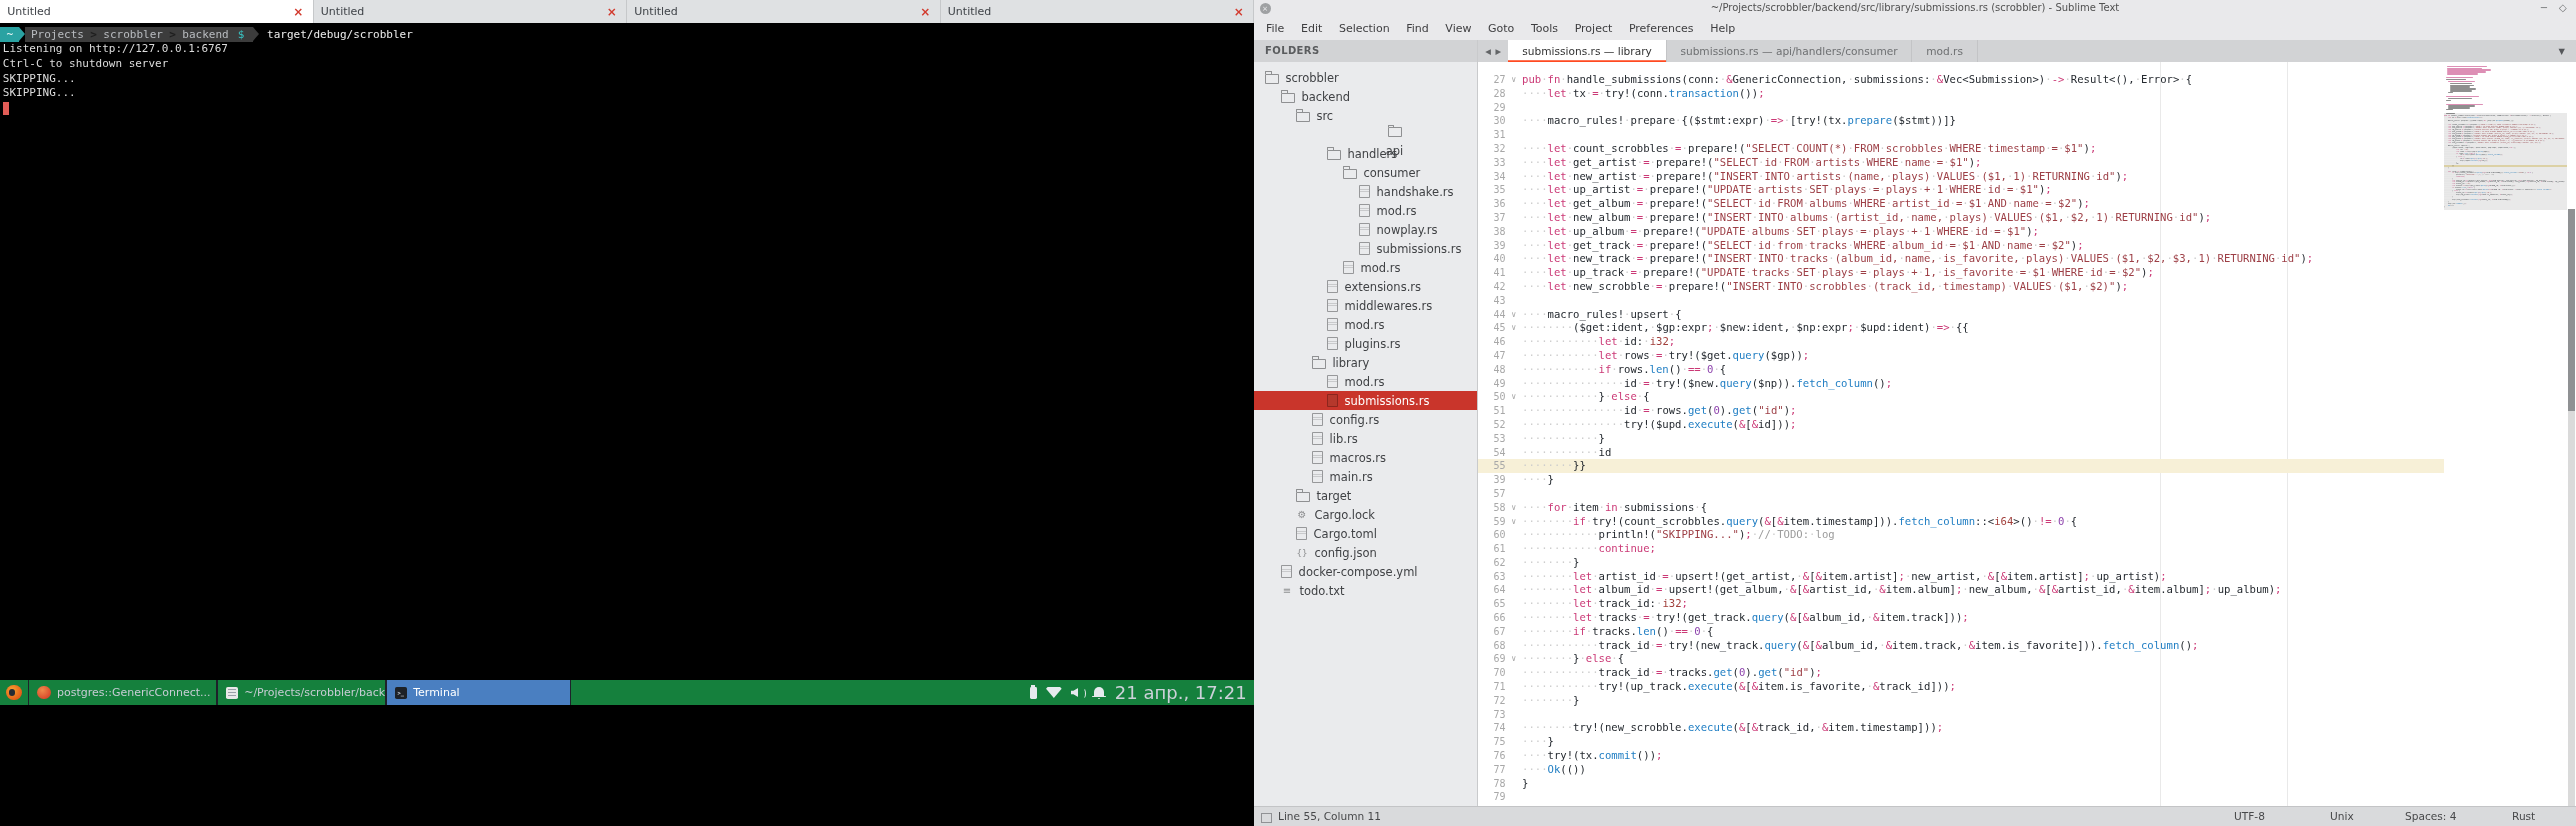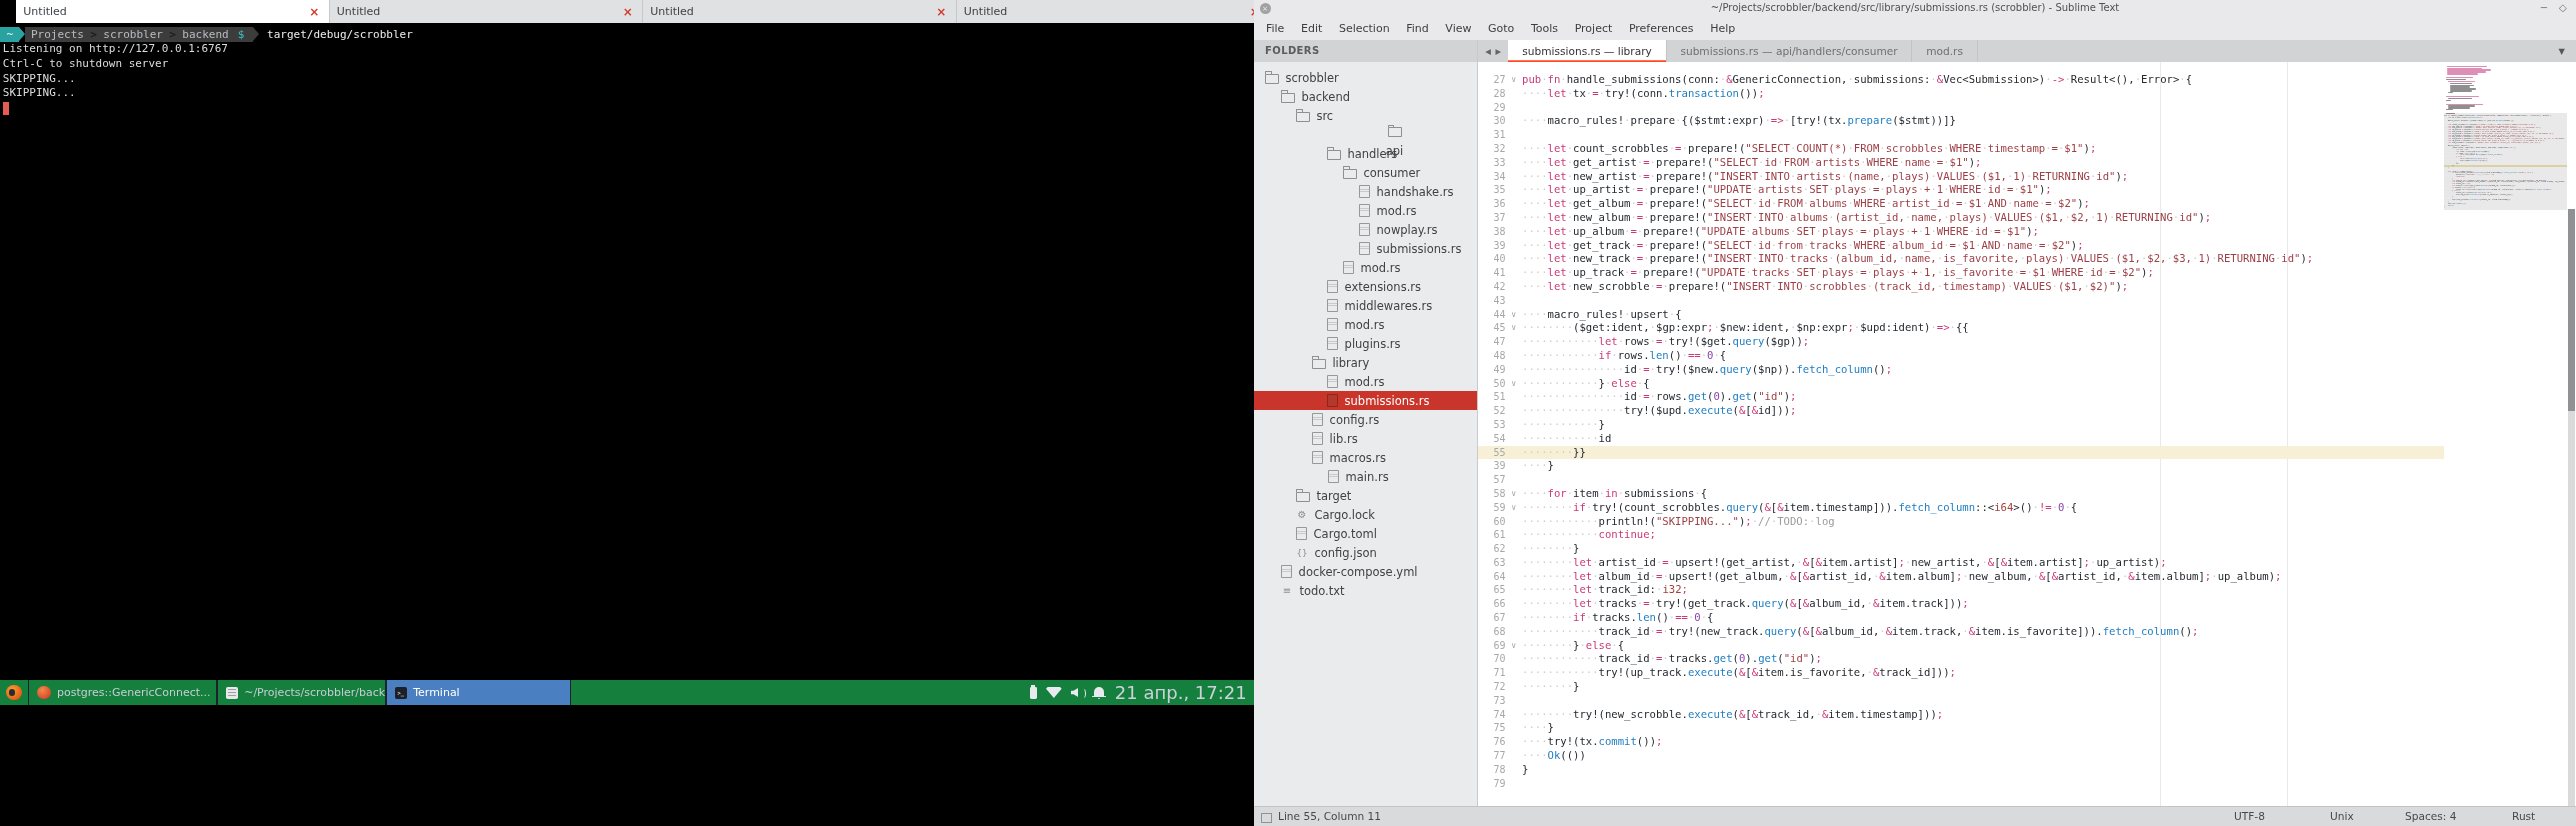--- a/index.html
+++ b/index.html
@@ -1,20 +1,20 @@
 <!DOCTYPE html>
 <html style="font-size:14.7px"><head>
 <meta charset="utf-8">
 <style>
   html,body{margin:0;padding:0;background:#000;}
   #stage{position:relative;width:2576px;height:826px;background:#000;overflow:hidden;font-family:"DejaVu Sans",sans-serif;}
 
   
   .screen-left{position:absolute;left:0;top:0;width:1254px;height:705px;background:#000;}
-  .term-tabbar{position:absolute;left:0;top:0;width:100%;height:23px;background:#b91c1c;display:flex;margin-left:16px;}
+  .term-tabbar{position:absolute;left:0;top:0;width:100%;height:23px;background:#b91c1c;display:flex;}
   .term-tab{flex:1;position:relative;display:flex;align-items:center;border-right:0.9px solid #c6c8ca;background:#dfe1e3;}
   .term-tab.active{background:#ffffff;}
   .term-tab-label{margin-left:7.3px;font-size:11px;color:#3f4348;}
   .term-tab-close{position:absolute;right:9.2px;color:#d23b2f;font-weight:bold;font-size:12px;line-height:12px;}
   .term-body{position:absolute;left:0;top:23px;right:0;bottom:25px;background:#000;
              font-family:"DejaVu Sans Mono",monospace;font-size:11px;color:#dcdcdc;padding-top:3.7px;}
   .prompt{display:flex;height:15.6px;align-items:stretch;}
   .pseg-home{background:#2aa2a2;color:#eef8f8;padding:0 6.4px;line-height:15.6px;}
   .ptri{width:0;height:0;border-top:7.8px solid transparent;border-bottom:7.8px solid transparent;border-left:6.4px solid #2aa2a2;}
   .pseg-path{background:#3c3c3c;color:#b9bcc0;display:flex;align-items:center;line-height:15.6px;padding-left:5.5px;}
@@ -292,21 +292,21 @@
               <span>config.rs</span>
             </div>
             <div class="tree-row" style="padding-left: 58px;">
               <span class="i-file"></span>
               <span>lib.rs</span>
             </div>
             <div class="tree-row" style="padding-left: 58px;">
               <span class="i-file"></span>
               <span>macros.rs</span>
             </div>
-            <div class="tree-row" style="padding-left: 58px; margin-left: 16px;">
+            <div class="tree-row" style="padding-left: 58px;">
               <span class="i-file"></span>
               <span>main.rs</span>
             </div>
             <div class="tree-row" style="padding-left: 42px;">
               <span class="i-folder"></span>
               <span>target</span>
             </div>
             <div class="tree-row" style="padding-left: 42px;">
               <span class="i-gear">⚙</span>
               <span>Cargo.lock</span>
@@ -364,20 +364,21 @@
               <div class="row"><span class="lnum">36</span><span class="fold"></span><span class="codeln"><span class="ws">····</span><span class="kw">let</span><span class="ws">·</span><span class="id">get_album</span><span class="ws">·</span><span class="op">=</span><span class="ws">·</span><span class="id">prepare!</span><span class="tx">(</span><span class="st">"SELECT</span><span class="ws">·</span><span class="st">id</span><span class="ws">·</span><span class="st">FROM</span><span class="ws">·</span><span class="st">albums</span><span class="ws">·</span><span class="st">WHERE</span><span class="ws">·</span><span class="st">artist_id</span><span class="ws">·</span><span class="st">=</span><span class="ws">·</span><span class="st">$1</span><span class="ws">·</span><span class="st">AND</span><span class="ws">·</span><span class="st">name</span><span class="ws">·</span><span class="st">=</span><span class="ws">·</span><span class="st">$2"</span><span class="tx">)</span><span class="op">;</span></span></div>
               <div class="row"><span class="lnum">37</span><span class="fold"></span><span class="codeln"><span class="ws">····</span><span class="kw">let</span><span class="ws">·</span><span class="id">new_album</span><span class="ws">·</span><span class="op">=</span><span class="ws">·</span><span class="id">prepare!</span><span class="tx">(</span><span class="st">"INSERT</span><span class="ws">·</span><span class="st">INTO</span><span class="ws">·</span><span class="st">albums</span><span class="ws">·</span><span class="st">(artist_id,</span><span class="ws">·</span><span class="st">name,</span><span class="ws">·</span><span class="st">plays)</span><span class="ws">·</span><span class="st">VALUES</span><span class="ws">·</span><span class="st">($1,</span><span class="ws">·</span><span class="st">$2,</span><span class="ws">·</span><span class="st">1)</span><span class="ws">·</span><span class="st">RETURNING</span><span class="ws">·</span><span class="st">id"</span><span class="tx">)</span><span class="op">;</span></span></div>
               <div class="row"><span class="lnum">38</span><span class="fold"></span><span class="codeln"><span class="ws">····</span><span class="kw">let</span><span class="ws">·</span><span class="id">up_album</span><span class="ws">·</span><span class="op">=</span><span class="ws">·</span><span class="id">prepare!</span><span class="tx">(</span><span class="st">"UPDATE</span><span class="ws">·</span><span class="st">albums</span><span class="ws">·</span><span class="st">SET</span><span class="ws">·</span><span class="st">plays</span><span class="ws">·</span><span class="st">=</span><span class="ws">·</span><span class="st">plays</span><span class="ws">·</span><span class="st">+</span><span class="ws">·</span><span class="st">1</span><span class="ws">·</span><span class="st">WHERE</span><span class="ws">·</span><span class="st">id</span><span class="ws">·</span><span class="st">=</span><span class="ws">·</span><span class="st">$1"</span><span class="tx">)</span><span class="op">;</span></span></div>
               <div class="row"><span class="lnum">39</span><span class="fold"></span><span class="codeln"><span class="ws">····</span><span class="kw">let</span><span class="ws">·</span><span class="id">get_track</span><span class="ws">·</span><span class="op">=</span><span class="ws">·</span><span class="id">prepare!</span><span class="tx">(</span><span class="st">"SELECT</span><span class="ws">·</span><span class="st">id</span><span class="ws">·</span><span class="st">from</span><span class="ws">·</span><span class="st">tracks</span><span class="ws">·</span><span class="st">WHERE</span><span class="ws">·</span><span class="st">album_id</span><span class="ws">·</span><span class="st">=</span><span class="ws">·</span><span class="st">$1</span><span class="ws">·</span><span class="st">AND</span><span class="ws">·</span><span class="st">name</span><span class="ws">·</span><span class="st">=</span><span class="ws">·</span><span class="st">$2"</span><span class="tx">)</span><span class="op">;</span></span></div>
               <div class="row"><span class="lnum">40</span><span class="fold"></span><span class="codeln"><span class="ws">····</span><span class="kw">let</span><span class="ws">·</span><span class="id">new_track</span><span class="ws">·</span><span class="op">=</span><span class="ws">·</span><span class="id">prepare!</span><span class="tx">(</span><span class="st">"INSERT</span><span class="ws">·</span><span class="st">INTO</span><span class="ws">·</span><span class="st">tracks</span><span class="ws">·</span><span class="st">(album_id,</span><span class="ws">·</span><span class="st">name,</span><span class="ws">·</span><span class="st">is_favorite,</span><span class="ws">·</span><span class="st">plays)</span><span class="ws">·</span><span class="st">VALUES</span><span class="ws">·</span><span class="st">($1,</span><span class="ws">·</span><span class="st">$2,</span><span class="ws">·</span><span class="st">$3,</span><span class="ws">·</span><span class="st">1)</span><span class="ws">·</span><span class="st">RETURNING</span><span class="ws">·</span><span class="st">id"</span><span class="tx">)</span><span class="op">;</span></span></div>
               <div class="row"><span class="lnum">41</span><span class="fold"></span><span class="codeln"><span class="ws">····</span><span class="kw">let</span><span class="ws">·</span><span class="id">up_track</span><span class="ws">·</span><span class="op">=</span><span class="ws">·</span><span class="id">prepare!</span><span class="tx">(</span><span class="st">"UPDATE</span><span class="ws">·</span><span class="st">tracks</span><span class="ws">·</span><span class="st">SET</span><span class="ws">·</span><span class="st">plays</span><span class="ws">·</span><span class="st">=</span><span class="ws">·</span><span class="st">plays</span><span class="ws">·</span><span class="st">+</span><span class="ws">·</span><span class="st">1,</span><span class="ws">·</span><span class="st">is_favorite</span><span class="ws">·</span><span class="st">=</span><span class="ws">·</span><span class="st">$1</span><span class="ws">·</span><span class="st">WHERE</span><span class="ws">·</span><span class="st">id</span><span class="ws">·</span><span class="st">=</span><span class="ws">·</span><span class="st">$2"</span><span class="tx">)</span><span class="op">;</span></span></div>
               <div class="row"><span class="lnum">42</span><span class="fold"></span><span class="codeln"><span class="ws">····</span><span class="kw">let</span><span class="ws">·</span><span class="id">new_scrobble</span><span class="ws">·</span><span class="op">=</span><span class="ws">·</span><span class="id">prepare!</span><span class="tx">(</span><span class="st">"INSERT</span><span class="ws">·</span><span class="st">INTO</span><span class="ws">·</span><span class="st">scrobbles</span><span class="ws">·</span><span class="st">(track_id,</span><span class="ws">·</span><span class="st">timestamp)</span><span class="ws">·</span><span class="st">VALUES</span><span class="ws">·</span><span class="st">($1,</span><span class="ws">·</span><span class="st">$2)"</span><span class="tx">)</span><span class="op">;</span></span></div>
               <div class="row"><span class="lnum">43</span><span class="fold"></span><span class="codeln"></span></div>
               <div class="row"><span class="lnum">44</span><span class="fold">∨</span><span class="codeln"><span class="ws">····</span><span class="id">macro_rules!</span><span class="ws">·</span><span class="id">upsert</span><span class="ws">·</span><span class="tx">{</span></span></div>
               <div class="row"><span class="lnum">45</span><span class="fold">∨</span><span class="codeln"><span class="ws">········</span><span class="tx">(</span><span class="id">$get</span><span class="tx">:</span><span class="id">ident</span><span class="tx">,</span><span class="ws">·</span><span class="id">$gp</span><span class="tx">:</span><span class="id">expr</span><span class="op">;</span><span class="ws">·</span><span class="id">$new</span><span class="tx">:</span><span class="id">ident</span><span class="tx">,</span><span class="ws">·</span><span class="id">$np</span><span class="tx">:</span><span class="id">expr</span><span class="op">;</span><span class="ws">·</span><span class="id">$upd</span><span class="tx">:</span><span class="id">ident</span><span class="tx">)</span><span class="ws">·</span><span class="op">=&gt;</span><span class="ws">·</span><span class="tx">{</span><span class="tx">{</span></span></div>
+              <div class="row"><span class="lnum">46</span><span class="fold"></span><span class="codeln"><span class="ws">············</span><span class="kw">let</span><span class="ws">·</span><span class="id">id</span><span class="tx">:</span><span class="ws">·</span><span class="ty">i32</span><span class="op">;</span></span></div>
               <div class="row"><span class="lnum">47</span><span class="fold"></span><span class="codeln"><span class="ws">············</span><span class="kw">let</span><span class="ws">·</span><span class="id">rows</span><span class="ws">·</span><span class="op">=</span><span class="ws">·</span><span class="id">try!</span><span class="tx">(</span><span class="id">$get</span><span class="tx">.</span><span class="fnc">query</span><span class="tx">(</span><span class="id">$gp</span><span class="tx">)</span><span class="tx">)</span><span class="op">;</span></span></div>
               <div class="row"><span class="lnum">48</span><span class="fold"></span><span class="codeln"><span class="ws">············</span><span class="kw">if</span><span class="ws">·</span><span class="id">rows</span><span class="tx">.</span><span class="fnc">len</span><span class="tx">(</span><span class="tx">)</span><span class="ws">·</span><span class="op">==</span><span class="ws">·</span><span class="nu">0</span><span class="ws">·</span><span class="tx">{</span></span></div>
               <div class="row"><span class="lnum">49</span><span class="fold"></span><span class="codeln"><span class="ws">················</span><span class="id">id</span><span class="ws">·</span><span class="op">=</span><span class="ws">·</span><span class="id">try!</span><span class="tx">(</span><span class="id">$new</span><span class="tx">.</span><span class="fnc">query</span><span class="tx">(</span><span class="id">$np</span><span class="tx">)</span><span class="tx">)</span><span class="tx">.</span><span class="fnc">fetch_column</span><span class="tx">(</span><span class="tx">)</span><span class="op">;</span></span></div>
               <div class="row"><span class="lnum">50</span><span class="fold">∨</span><span class="codeln"><span class="ws">············</span><span class="tx">}</span><span class="ws">·</span><span class="kw">else</span><span class="ws">·</span><span class="tx">{</span></span></div>
               <div class="row"><span class="lnum">51</span><span class="fold"></span><span class="codeln"><span class="ws">················</span><span class="id">id</span><span class="ws">·</span><span class="op">=</span><span class="ws">·</span><span class="id">rows</span><span class="tx">.</span><span class="fnc">get</span><span class="tx">(</span><span class="nu">0</span><span class="tx">)</span><span class="tx">.</span><span class="fnc">get</span><span class="tx">(</span><span class="st">"id"</span><span class="tx">)</span><span class="op">;</span></span></div>
               <div class="row"><span class="lnum">52</span><span class="fold"></span><span class="codeln"><span class="ws">················</span><span class="id">try!</span><span class="tx">(</span><span class="id">$upd</span><span class="tx">.</span><span class="fnc">execute</span><span class="tx">(</span><span class="op">&amp;</span><span class="tx">[</span><span class="op">&amp;</span><span class="id">id</span><span class="tx">]</span><span class="tx">)</span><span class="tx">)</span><span class="op">;</span></span></div>
               <div class="row"><span class="lnum">53</span><span class="fold"></span><span class="codeln"><span class="ws">············</span><span class="tx">}</span></span></div>
               <div class="row"><span class="lnum">54</span><span class="fold"></span><span class="codeln"><span class="ws">············</span><span class="id">id</span></span></div>
               <div class="row current"><span class="lnum">55</span><span class="fold"></span><span class="codeln"><span class="ws">········</span><span class="tx">}</span><span class="tx">}</span></span></div>
               <div class="row"><span class="lnum">39</span><span class="fold"></span><span class="codeln"><span class="ws">····</span><span class="tx">}</span></span></div>

